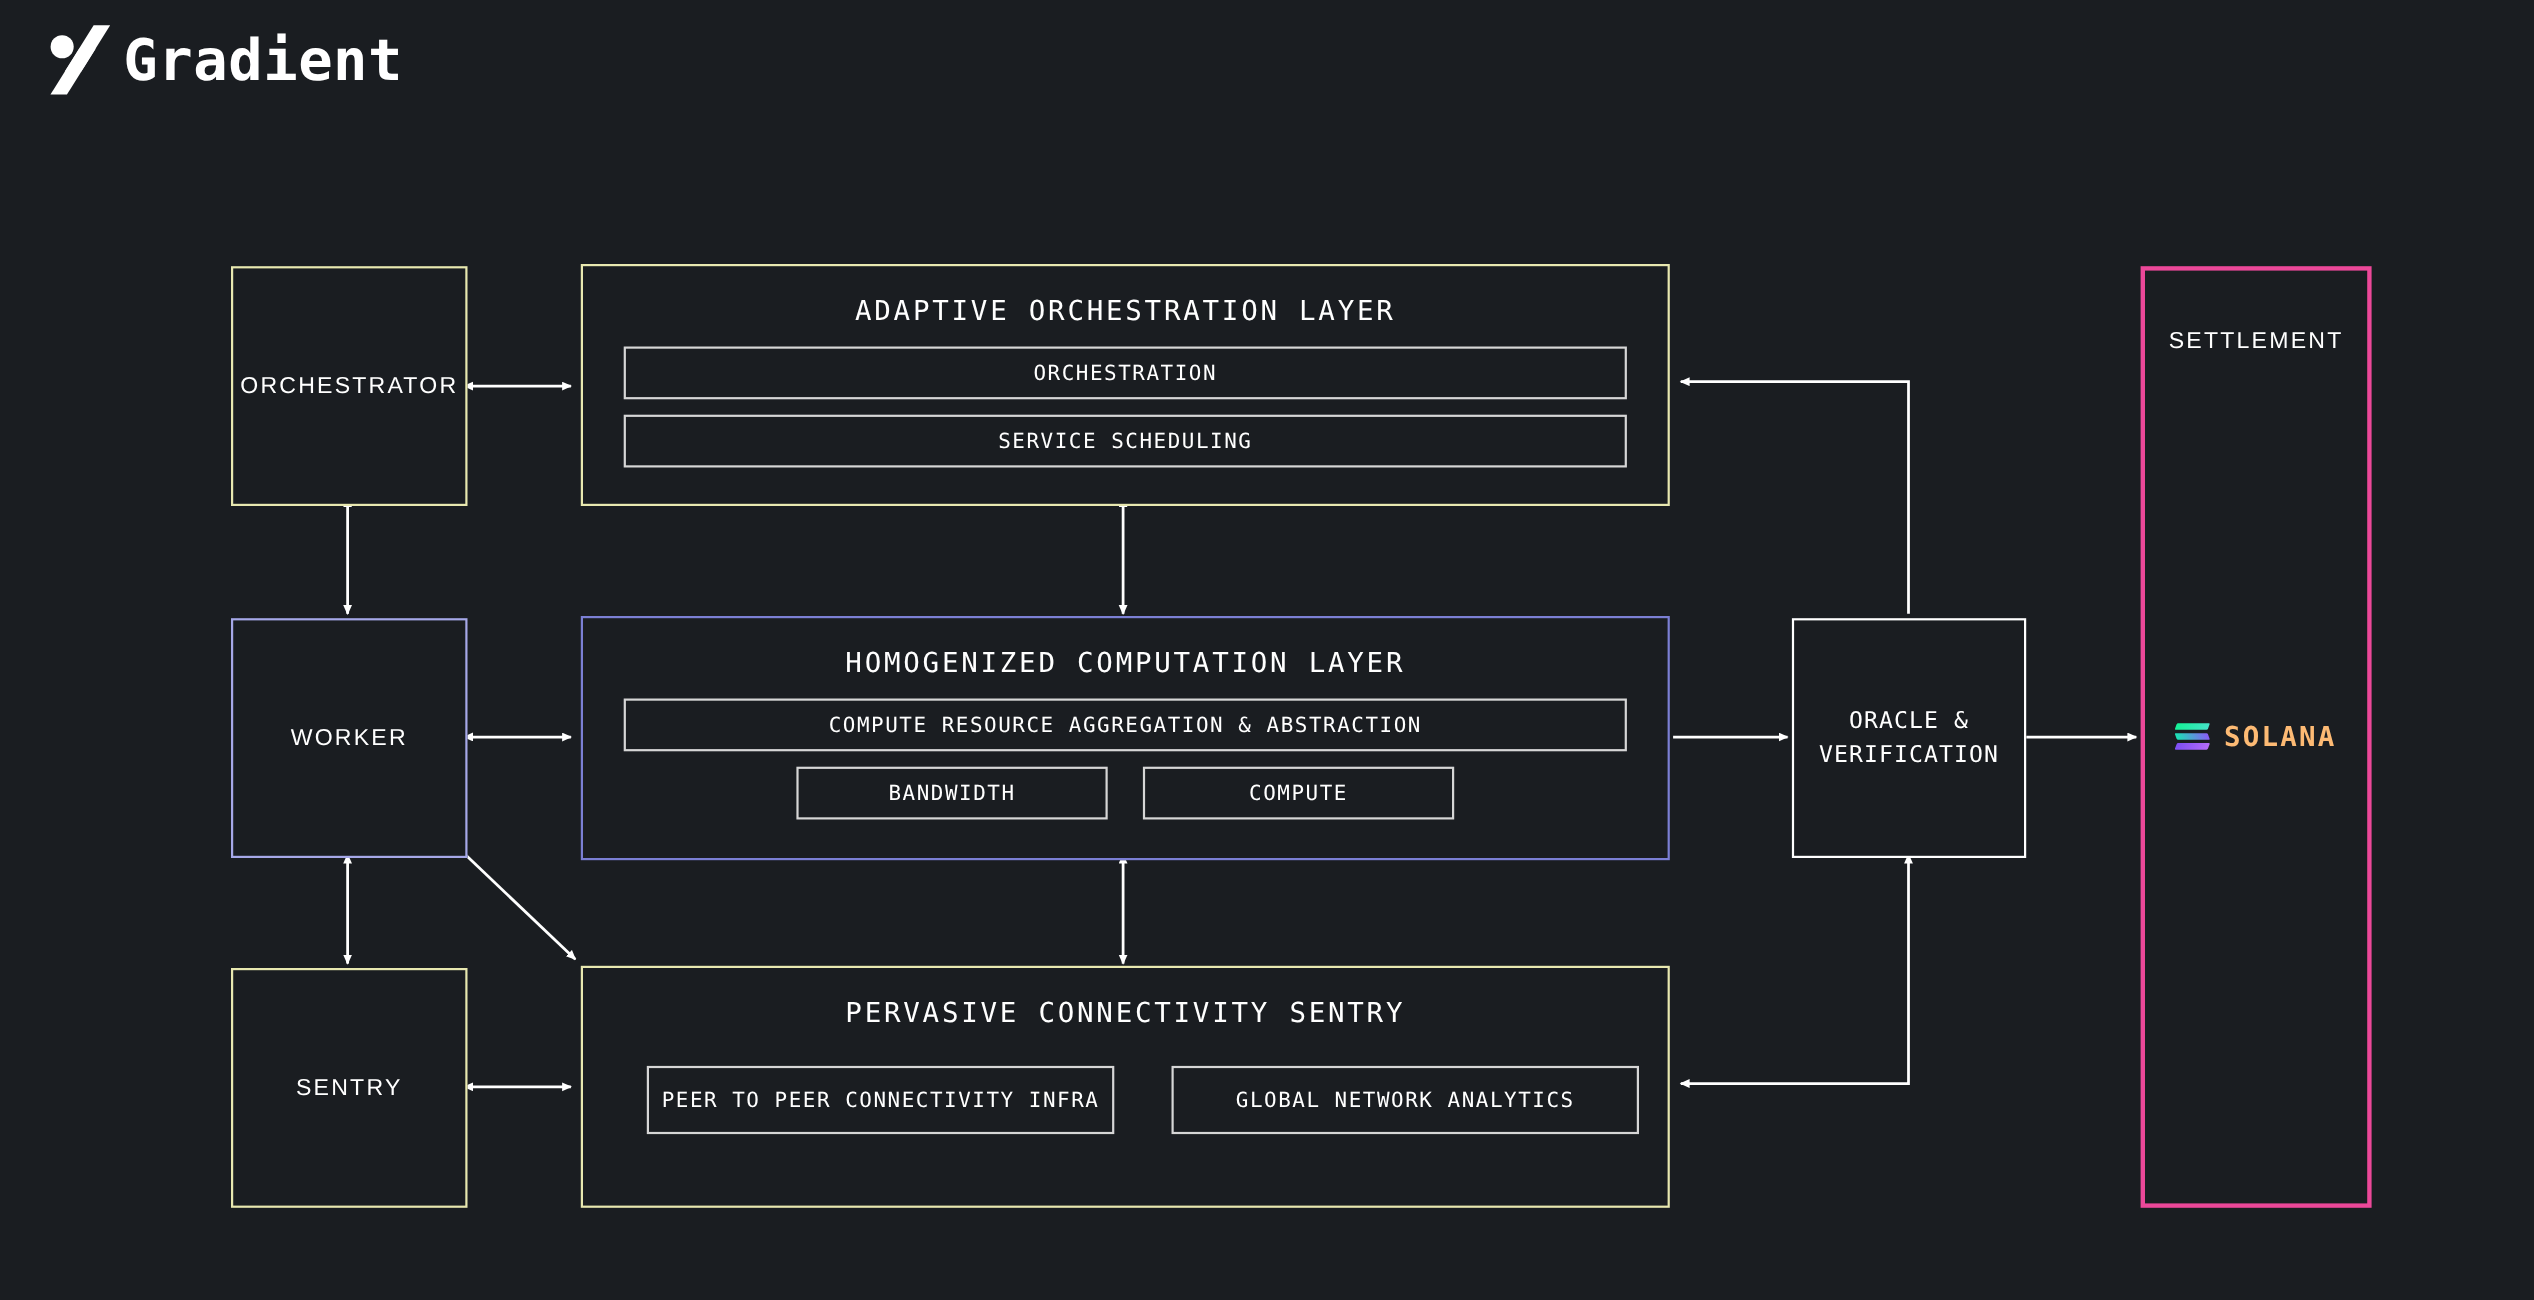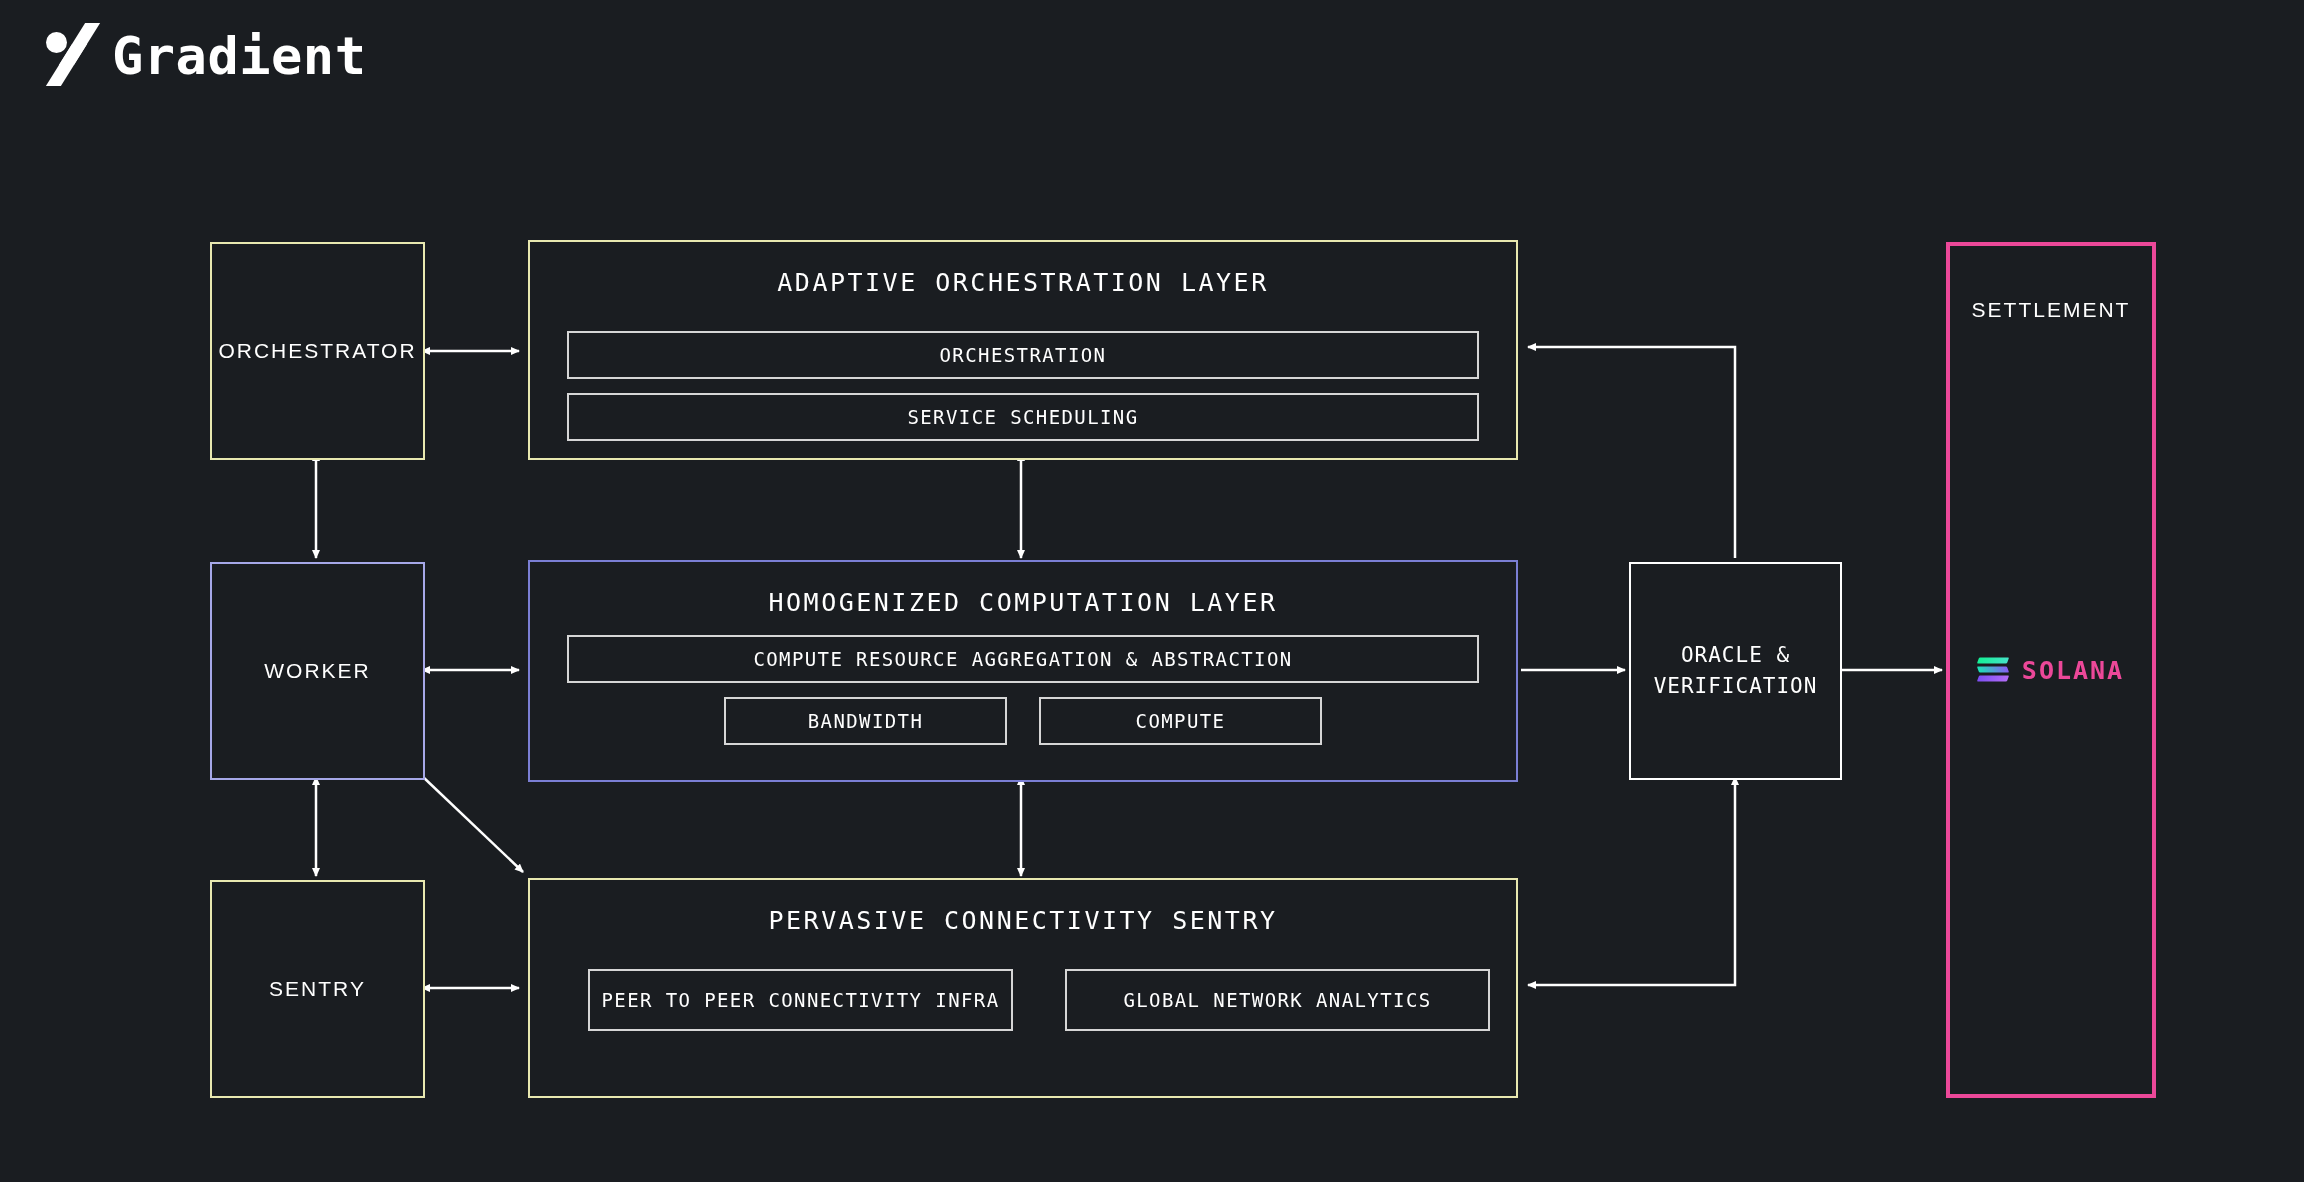--- a/index.html
+++ b/index.html
@@ -140,21 +140,21 @@
     left: 0;
     width: 30px;
     height: 6px;
     border-radius: 1px;
     transform: skewX(-20deg);
   }
   .sol-bar.b1 { top: 0;   background: linear-gradient(90deg,#14f195,#45e3c8); }
   .sol-bar.b2 { top: 9px; background: linear-gradient(90deg,#19e4b4,#8a5cf6); transform: skewX(20deg); }
   .sol-bar.b3 { top: 18px;background: linear-gradient(90deg,#7c4ef3,#b36cf7); }
   .sol-word {
-    color: #ec4899;
+    color: #fdba74;
     font-size: 25px;
     font-weight: 700;
     letter-spacing: 2px;
     font-family: "DejaVu Sans Mono", "Liberation Mono", monospace;
   }
 
   #wires {
     position: absolute;
     left: 0;
     top: 0;
@@ -242,21 +242,21 @@
         <div class="sol-bar b1"></div>
         <div class="sol-bar b2"></div>
         <div class="sol-bar b3"></div>
       </div>
       <div class="sol-word">SOLANA</div>
     </div>
   </div>
 
   <div class="layer" style="left:528px; top:240px; width:990px; height:220px; border-color:#e8e8b0;">
     <div class="layer-title">ADAPTIVE ORCHESTRATION LAYER</div>
-    <div class="sub-row" style="margin-bottom:14px;margin-top:16px;">
+    <div class="sub-row" style="margin-bottom:14px;">
       <div class="sub" style="width:912px; height:48px;">ORCHESTRATION</div>
     </div>
     <div class="sub-row">
       <div class="sub" style="width:912px; height:48px;">SERVICE SCHEDULING</div>
     </div>
   </div>
 
   <div class="layer" style="left:528px; top:560px; width:990px; height:222px; border-color:#7b7fd4;">
     <div class="layer-title">HOMOGENIZED COMPUTATION LAYER</div>
     <div class="sub-row" style="margin-bottom:14px;">

